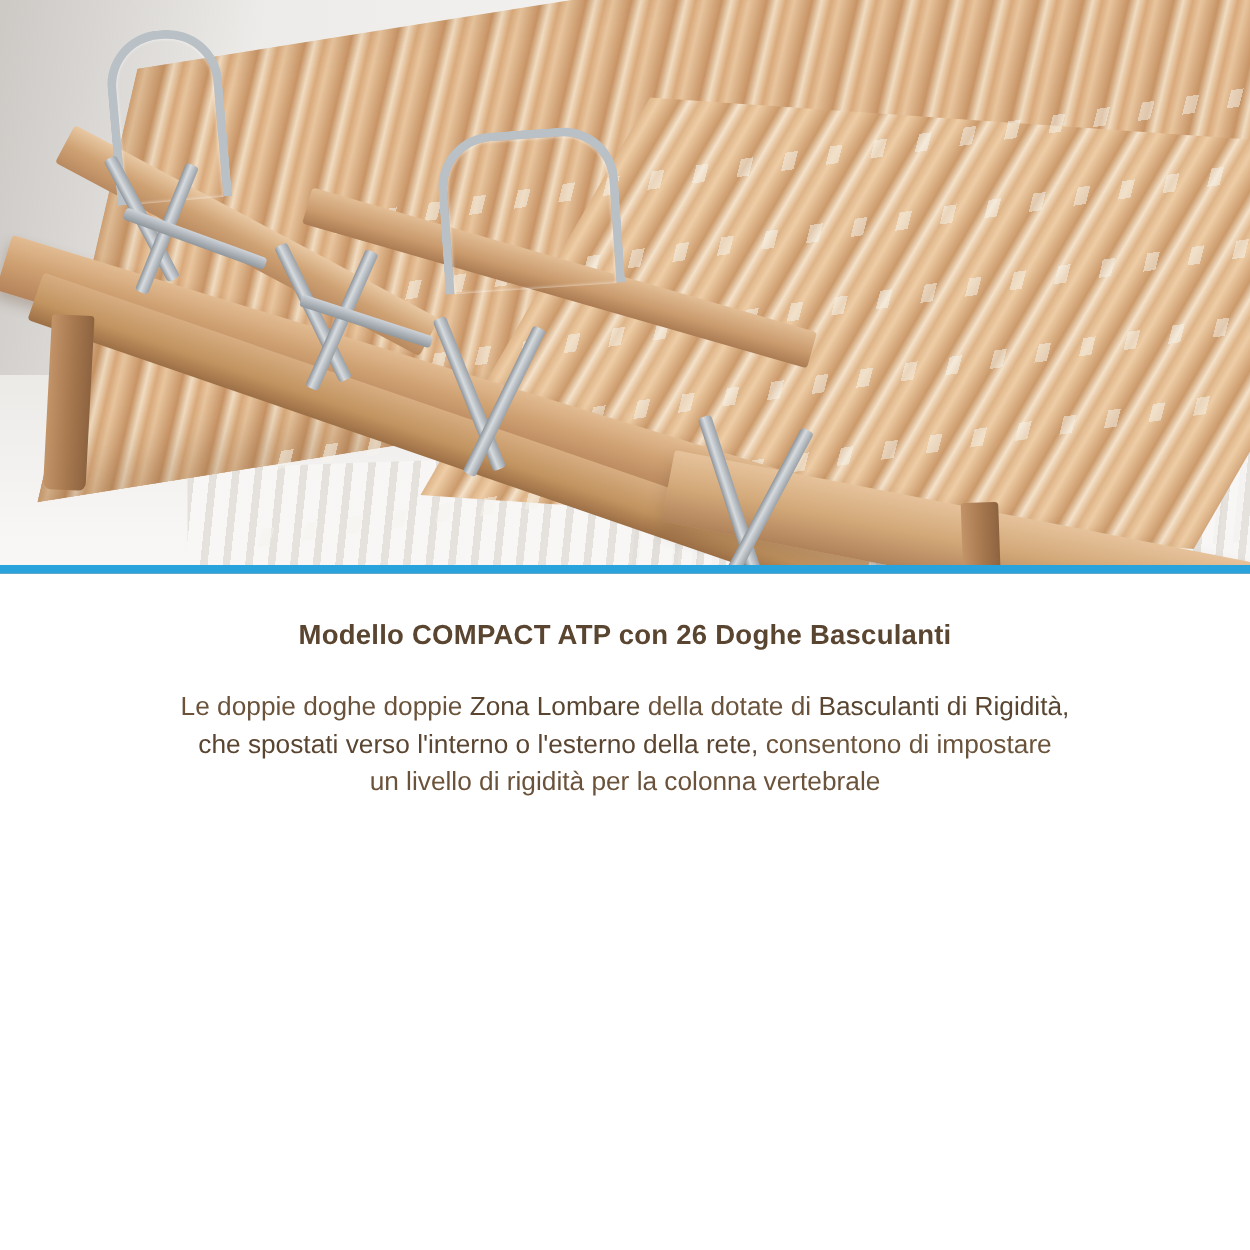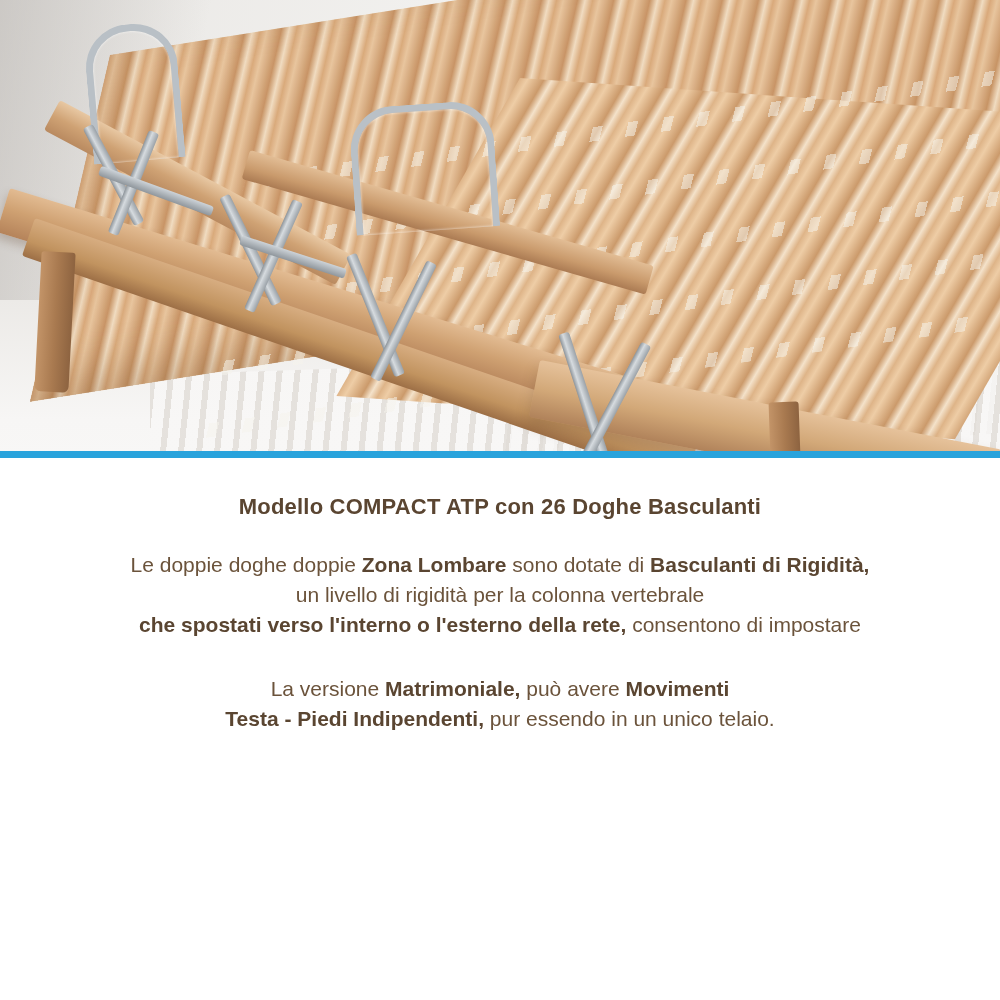--- a/index.html
+++ b/index.html
@@ -274,21 +274,21 @@
     margin-bottom: 30px;
   }
   .para {
     font-size: 21px;
     line-height: 30px;
     color: #6b533b;
     margin: 0 auto;
     max-width: 900px;
   }
   .para .b {
-    font-weight: bold;
+    font-weight: normal;
     color: #5a4531;
   }
   .para-1 { margin-bottom: 34px; }
   .para-2 { margin-bottom: 34px; }
   .note {
     font-size: 16px;
     font-style: italic;
     color: #7a6147;
   }
   .line { display: block; }
@@ -339,32 +339,24 @@
   </div>
 
   <div class="divider"></div>
 
   <div class="panel">
 
     <div class="headline">Modello COMPACT ATP con 26 Doghe Basculanti</div>
 
     <div class="para para-1">
       <span class="line">
-        <span>Le doppie doghe doppie </span><span class="b">Zona Lombare</span><span> sono dotate di </span><span class="b">Basculanti di Rigidità,</span>
+        <span>Le doppie doghe doppie </span><span class="b">Zona Lombare</span><span> della dotate di </span><span class="b">Basculanti di Rigidità,</span>
       </span>
-      <span class="line">un livello di rigidità per la colonna vertebrale</span>
       <span class="line">
         <span class="b">che spostati verso l'interno o l'esterno della rete,</span><span> consentono di impostare</span>
       </span>
+      <span class="line">un livello di rigidità per la colonna vertebrale</span>
     </div>
 
-    <div class="para para-2">
-      <span class="line">
-        <span>La versione </span><span class="b">Matrimoniale,</span><span> può avere </span><span class="b">Movimenti</span>
-      </span>
-      <span class="line">
-        <span class="b">Testa - Piedi Indipendenti,</span><span> pur essendo in un unico telaio.</span>
-      </span>
-    </div>
 
   </div>
 
 </div>
 
 </body></html>

